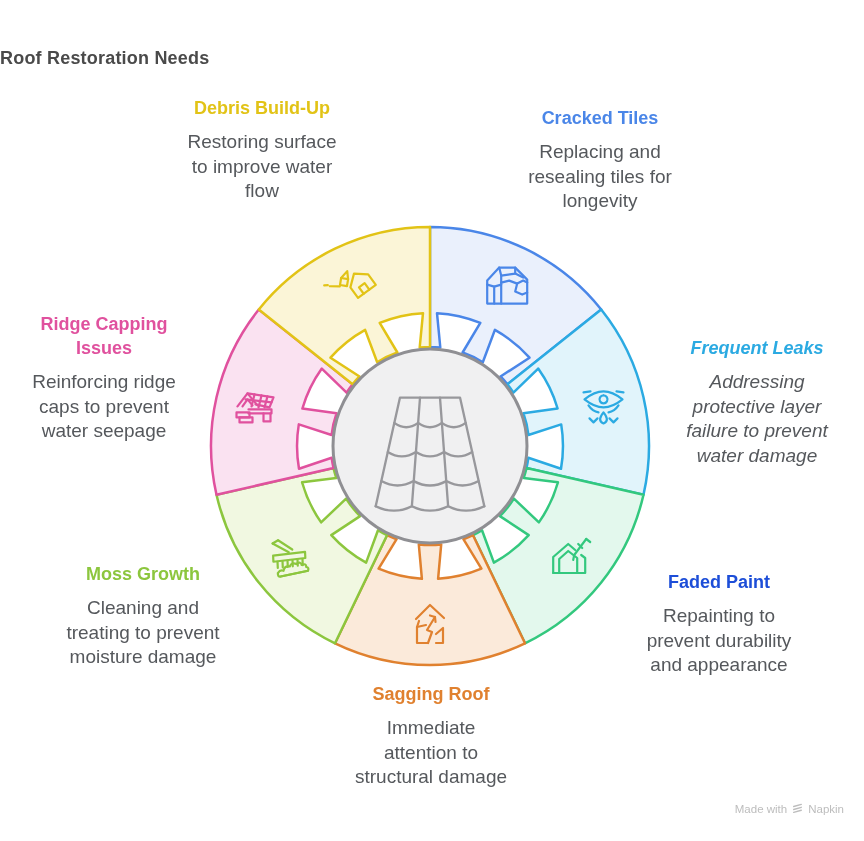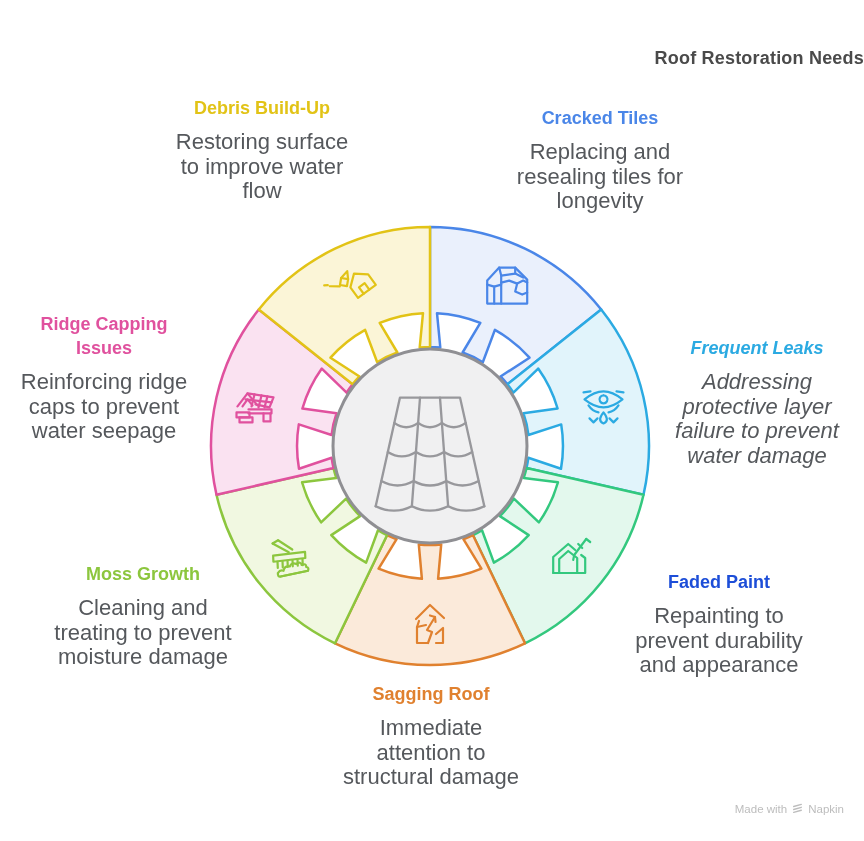--- a/index.html
+++ b/index.html
@@ -1,23 +1,23 @@
 <!DOCTYPE html>
 <html><head>
 <meta charset="utf-8">
 <style>
   html,body{margin:0;padding:0;background:#ffffff;}
   .canvas{position:relative;width:864px;height:841px;background:#ffffff;overflow:hidden;
           font-family:"Liberation Sans", sans-serif;}
   #wheel-svg{position:absolute;left:0;top:0;}
-  .page-title{position:absolute;left:0;top:48px;width:864px;text-align:right;
+  .page-title{position:absolute;left:0;top:48px;width:864px;text-align:left;
               font-size:18px;font-weight:700;color:#4a4a4a;letter-spacing:.2px;}
   .label-block{position:absolute;text-align:center;}
   .label-block h3{margin:0 0 10px 0;font-size:18px;font-weight:700;line-height:24px;white-space:pre-line;}
-  .label-block p{margin:4px;font-size:22px;font-weight:400;line-height:24.5px;color:#55585c;white-space:pre-line;}
+  .label-block p{margin:4px;font-size:19px;font-weight:400;line-height:24.5px;color:#55585c;white-space:pre-line;}
   .pos-debris-buildup{left:152px;top:96px;width:220px;}
   .pos-cracked-tiles{left:490px;top:106px;width:220px;}
   .pos-frequent-leaks{left:652px;top:336px;width:210px;font-style:italic;}
   .pos-ridge-capping{left:4px;top:312px;width:200px;}
   .pos-faded-paint{left:614px;top:562px;width:210px;}
   .pos-moss-growth{left:33px;top:562px;width:220px;}
   .pos-sagging-roof{left:321px;top:682px;width:220px;}
   .watermark{position:absolute;right:20px;top:802px;display:flex;align-items:center;gap:4px;
              font-size:11.5px;color:#bdbdbd;}
   .watermark svg{display:block;}

